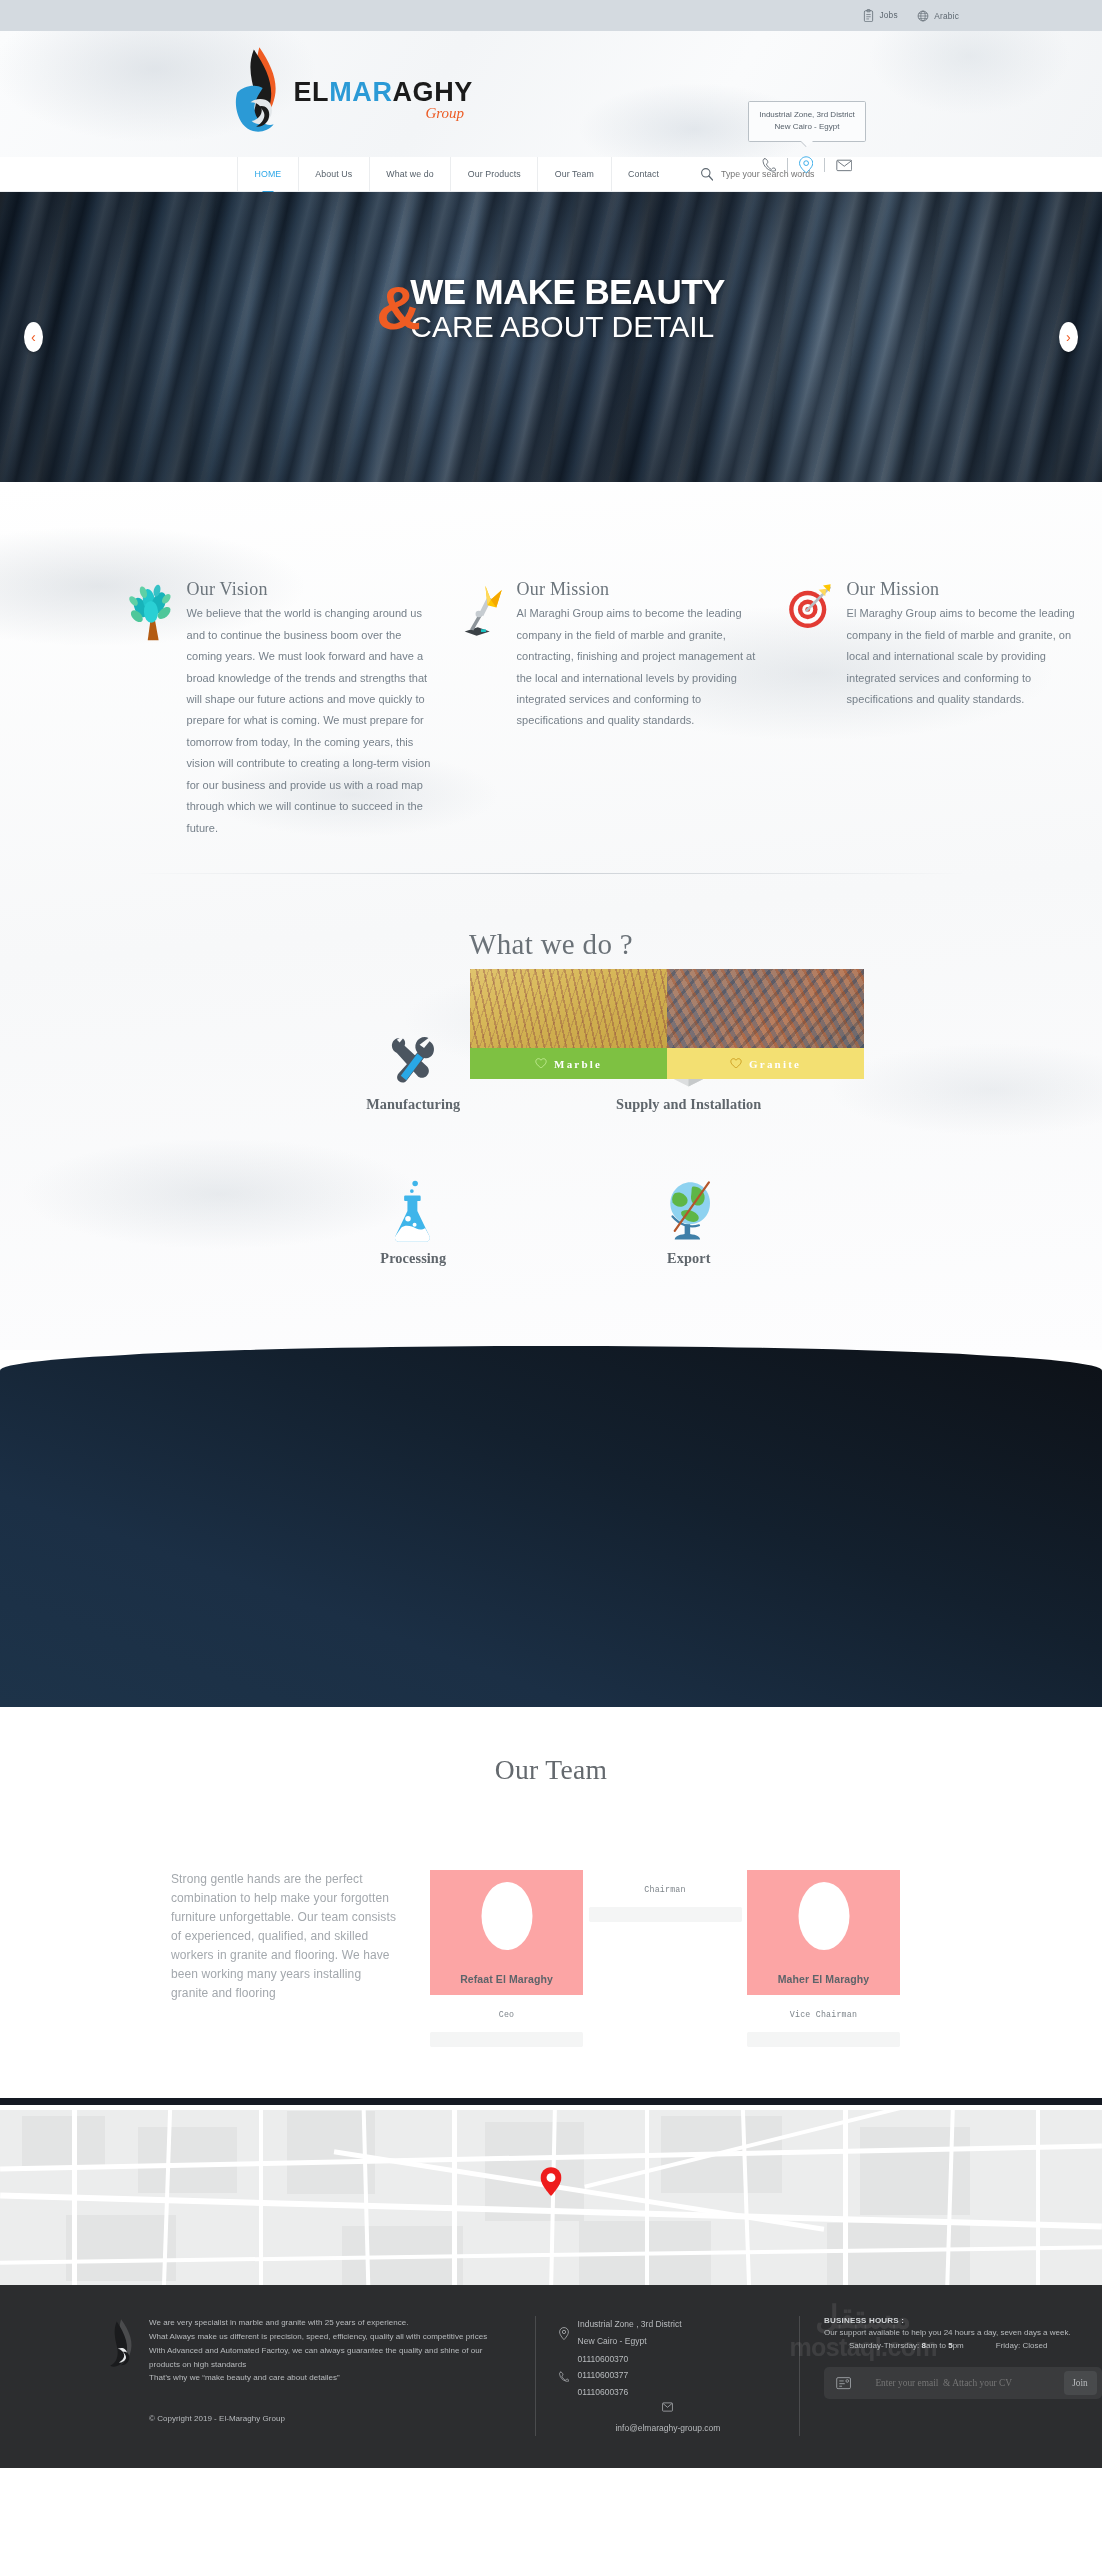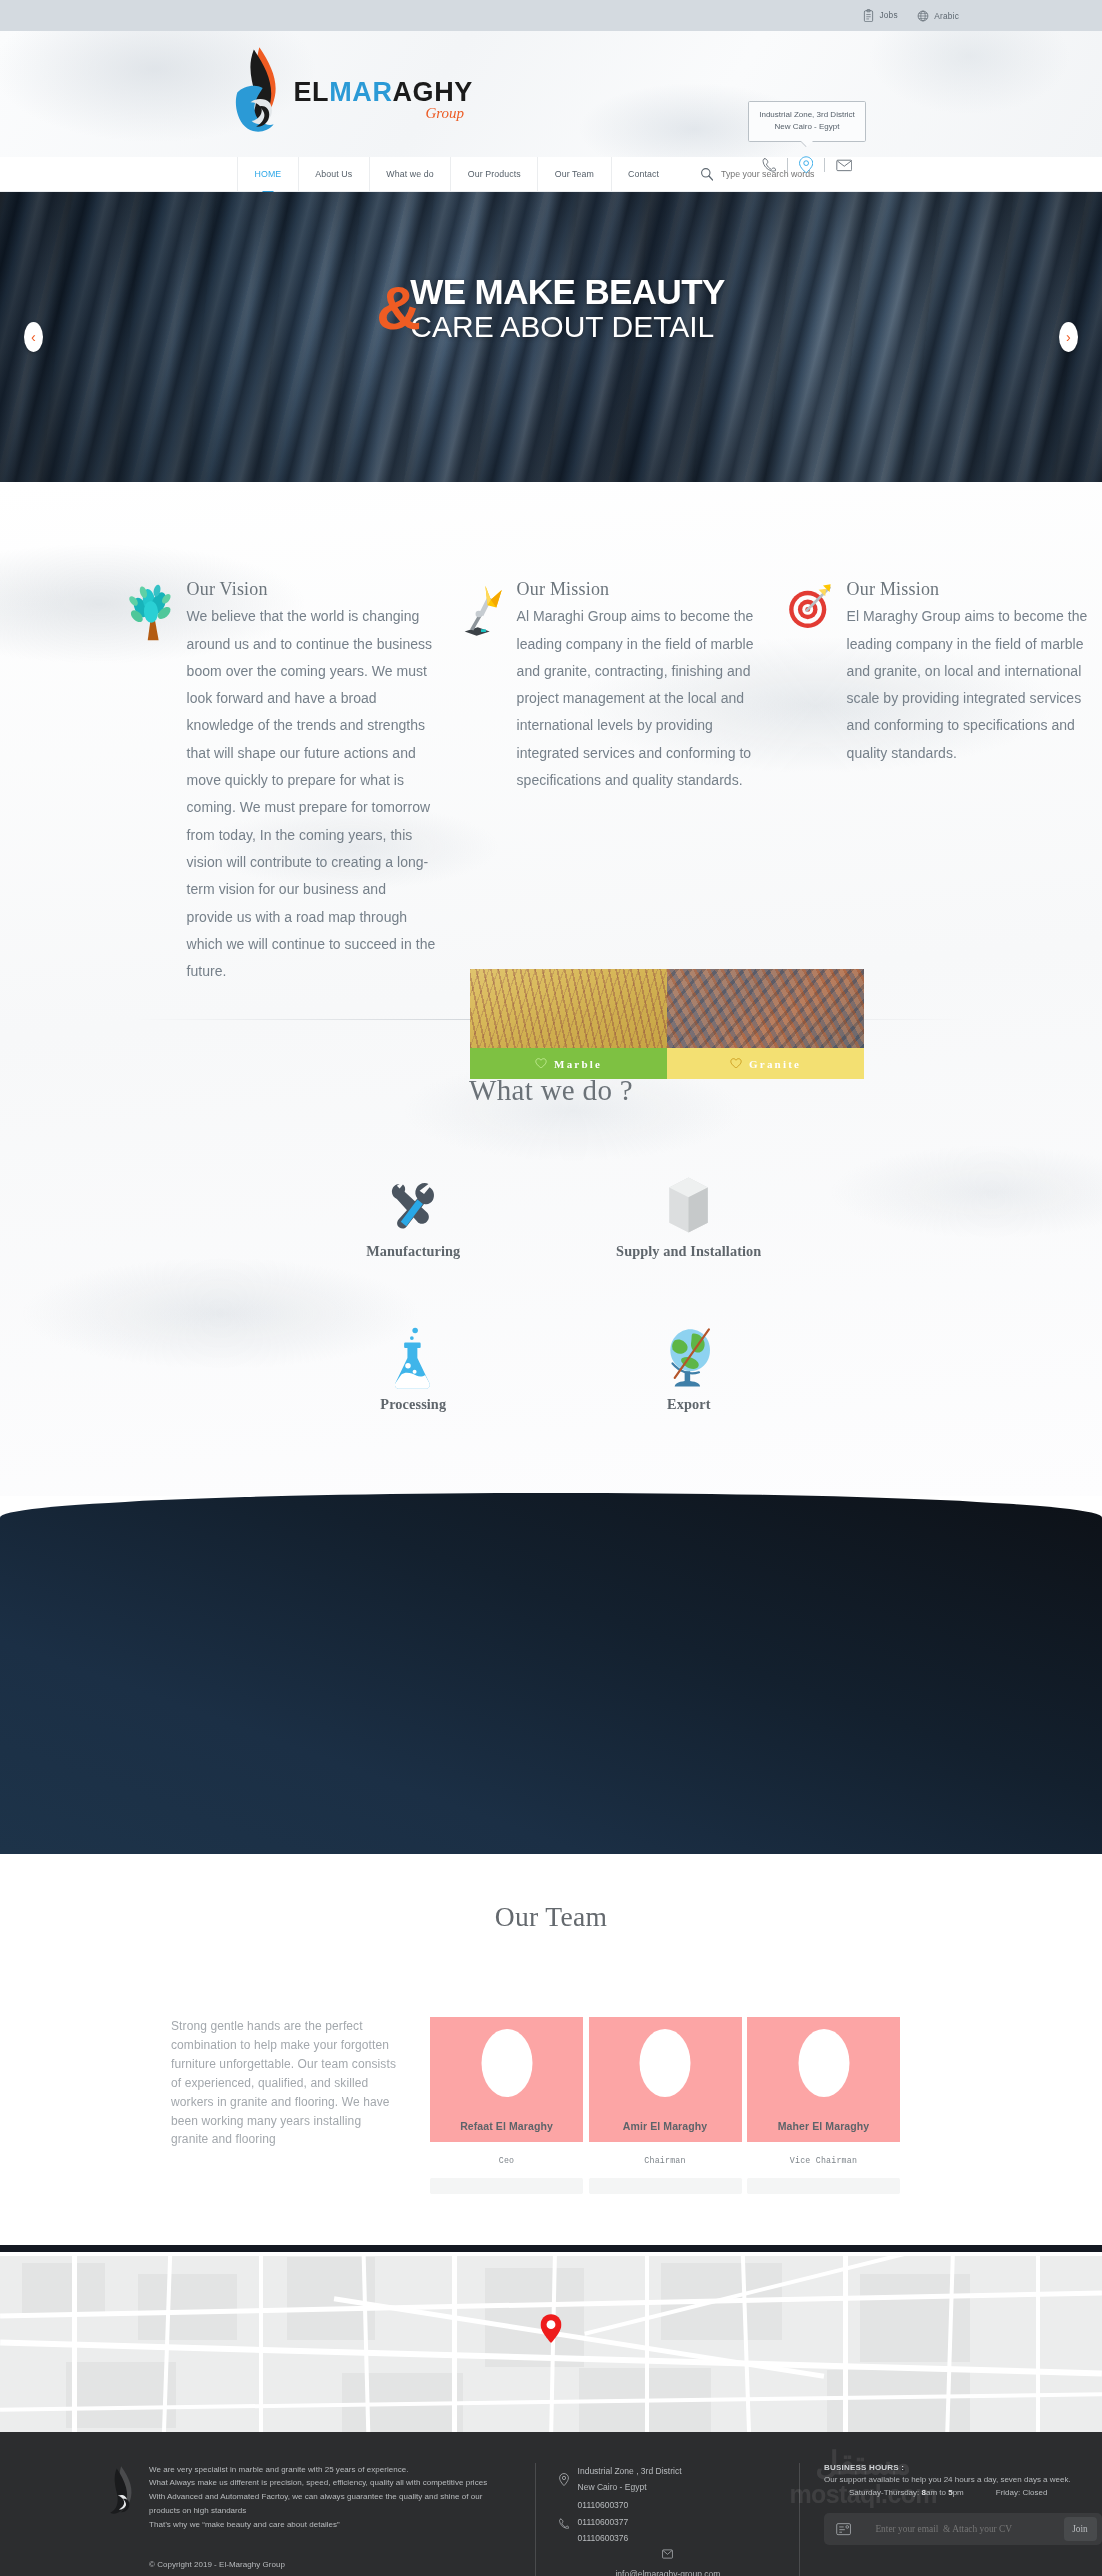--- a/index.html
+++ b/index.html
@@ -169,21 +169,21 @@
   .vm{display:flex;gap:6.6px;}
   .vm-1{width:309px;margin-left:127px;}
   .vm-2{width:309px;margin-left:21px;}
   .vm-3{width:309px;margin-left:21px;}
   .vm-icon{width:53px;flex:0 0 53px;padding-top:4.4px;}
   .vm-body{flex:1;}
   .vm-title{
     font-family:"Liberation Serif",serif;font-size:18px;color:#6c757c;
     font-weight:400;margin-bottom:3.3px;letter-spacing:0.2px;
   }
-  .vm-text{font-size:14px;line-height:1.95;color:#76808a;letter-spacing:0.03px;}
+  .vm-text{font-size:11px;line-height:1.95;color:#76808a;letter-spacing:0.03px;}
   .vm-rule{
     margin:34px auto 0;width:832px;height:0.6px;
     background:linear-gradient(90deg,rgba(0,0,0,0),rgba(150,160,170,.45),rgba(0,0,0,0));
   }
 
   
   .wwd{padding-top:54px;padding-bottom:83px;text-align:center;}
   .wwd-title{
     font-family:"Liberation Serif",serif;font-size:29px;color:#6b7278;font-weight:400;
     letter-spacing:0.3px;
@@ -565,24 +565,20 @@
         <div class="tcard">
           <div class="tcard-top">
             <div class="tavatar"></div>
             <div class="tname">Refaat El Maraghy</div>
           </div>
           <div class="trole">Ceo</div>
           <div class="tfoot"></div>
         </div>
 
         <div class="tcard">
-          <div class="tcard-top">
-            <div class="tavatar"></div>
-            <div class="tname">Amir El Maraghy</div>
-          </div>
           <div class="trole">Chairman</div>
           <div class="tfoot"></div>
         </div>
 
         <div class="tcard">
           <div class="tcard-top">
             <div class="tavatar"></div>
             <div class="tname">Maher El Maraghy</div>
           </div>
           <div class="trole">Vice Chairman</div>

